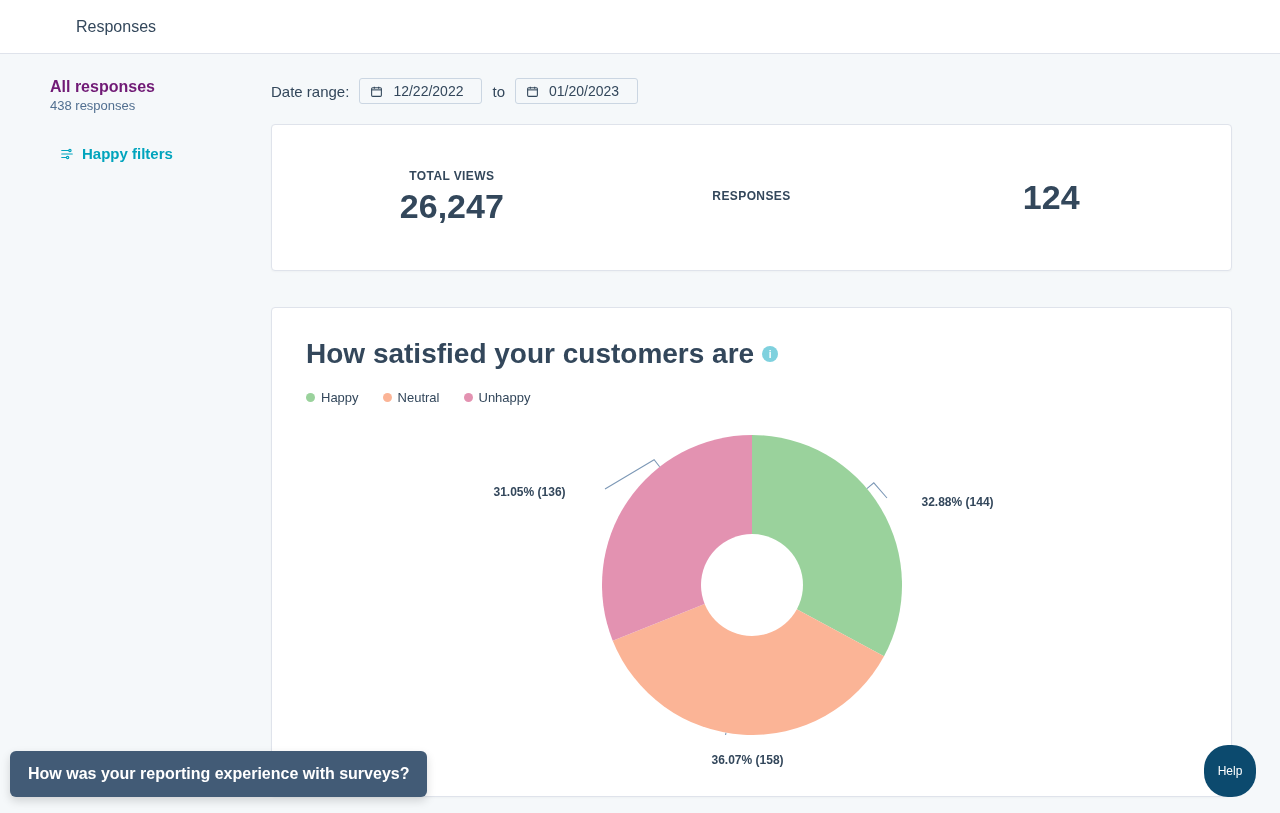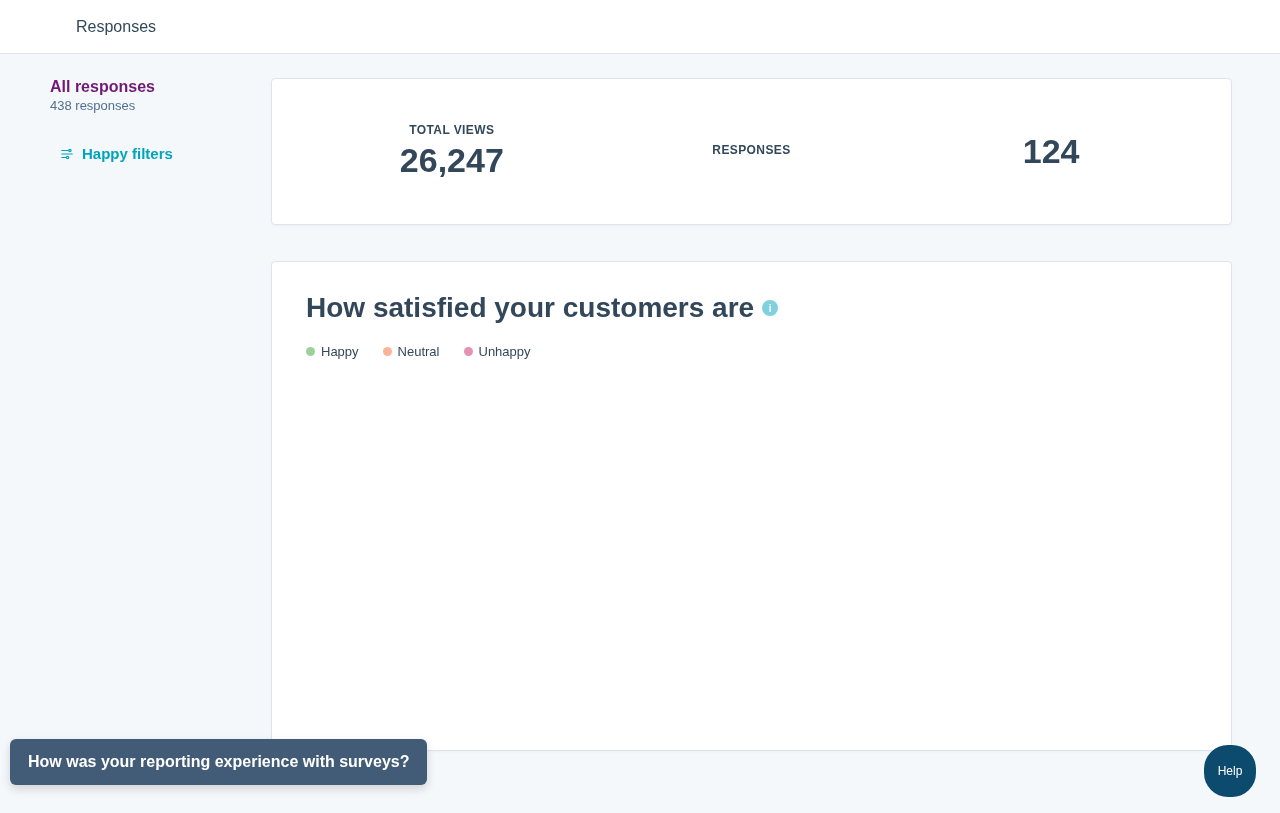--- a/index.html
+++ b/index.html
@@ -19,39 +19,39 @@
     .more-filters-row { display: flex; align-items: center; gap: 8px; margin-top: 32px; color: #00a4bd; font-weight: 600; font-size: 15px; cursor: pointer; margin-left: 10px; }
     .filter-icon { width: 14px; height: 14px; }
 
     .main-area { flex: 1; padding: 24px 48px 0 0; }
 
     .date-row { display: flex; align-items: center; gap: 10px; font-size: 15px; color: #33475b; margin-bottom: 20px; }
     .date-btn { display: inline-flex; align-items: center; gap: 10px; border: 1px solid #cbd6e2; background: #f5f8fa; border-radius: 3px; padding: 0 18px 0 10px; height: 26px; font-size: 14px; color: #33475b; cursor: pointer; }
     .cal-svg { width: 13px; height: 13px; fill: #33475b; }
 
     .stats-card, .chart-card { background: #fff; border: 1px solid #dfe3eb; border-radius: 4px; box-shadow: 0 1px 2px rgba(0,0,0,0.03); }
-    .stats-card { display: flex; justify-content: flex-end; align-items: center; padding: 44px 30px 44px 30px; margin-bottom: 36px; }
+    .stats-card { display: flex; justify-content: space-between; align-items: center; padding: 44px 30px 44px 30px; margin-bottom: 36px; }
     .stat-block { text-align: center; flex: 1; }
     .stat-label { font-size: 12px; font-weight: 600; letter-spacing: 0.4px; color: #33475b; margin-bottom: 4px; }
     .stat-value { font-size: 34px; font-weight: 600; color: #33475b; }
 
     .chart-card { padding: 30px 34px 0 34px; min-height: 490px; }
     .chart-title-row { display: flex; align-items: center; gap: 8px; }
     .chart-title { font-size: 28px; font-weight: 700; color: #33475b; }
     .info-circle { width:16px; height:16px; border-radius:50%; background:#7fd1de; color:#fff; font-size:10px; font-weight:700; display:inline-flex; align-items:center; justify-content:center; }
     .legend-row { display: flex; gap: 24px; margin-top: 20px; }
     .legend-item { display: inline-flex; align-items: center; gap: 6px; font-size:13px; color:#33475b; }
     .swatch { width:9px; height:9px; border-radius:50%; display:inline-block; }
 
     .donut-area { position: relative; width: 100%; display: flex; justify-content: center; margin-top: 30px; }
     .donut-svg { width: 300px; height: 300px; }
     .call-label { position: absolute; font-size: 12px; font-weight:600; color:#33475b; }
 
     
-    .survey-popup { position: absolute; left: 10px; bottom: 28px; background: #425b76; color:#fff; border-radius: 6px; padding: 14px 18px; font-size: 16px; font-weight: 600; box-shadow: 0 4px 10px rgba(0,0,0,.15); }
+    .survey-popup { position: absolute; left: 10px; bottom: 16px; background: #425b76; color:#fff; border-radius: 6px; padding: 14px 18px; font-size: 16px; font-weight: 600; box-shadow: 0 4px 10px rgba(0,0,0,.15); }
     .help-bubble { position: absolute; right: 24px; bottom: 16px; background:#0c4a6e; color:#fff; border-radius: 30% 30% 30% 30% / 34% 34% 34% 34%; width:52px; height:52px; display:flex; align-items:center; justify-content:center; font-size:12px; font-weight:500; border-radius: 14px 14px 14px 14px; border-top-left-radius: 20px; border-top-right-radius: 20px; cursor:pointer; }
     .help-bubble { border-radius: 24px 24px 24px 24px; }
   </style>
 </head>
 <body>
 
 <div class="tabs-row">
   <div class="tab">Responses</div>
 </div>
 
@@ -66,20 +66,43 @@
         <path d="M3 6h12M3 12h18M3 18h8" stroke="#00a4bd" stroke-width="2" stroke-linecap="round"></path>
         <circle cx="17" cy="6" r="2" fill="none" stroke="#00a4bd" stroke-width="2"></circle>
         <circle cx="13" cy="18" r="2" fill="none" stroke="#00a4bd" stroke-width="2"></circle>
       </svg>
       <span>Happy filters</span>
     </div>
   </aside>
 
   <main class="main-area">
 
+    <div class="date-row">
+      <span>Date range:</span>
+
+      <button class="date-btn">
+        <svg class="cal-svg" viewBox="0 0 24 24">
+          <rect x="3" y="5" width="18" height="16" rx="2" ry="2" fill="none" stroke="#33475b" stroke-width="2"></rect>
+          <path d="M3 9h18" stroke="#33475b" stroke-width="2"></path>
+          <path d="M8 3v4M16 3v4" stroke="#33475b" stroke-width="2"></path>
+        </svg>
+        <span>12/22/2022</span>
+      </button>
+
+      <span>to</span>
+
+      <button class="date-btn">
+        <svg class="cal-svg" viewBox="0 0 24 24">
+          <rect x="3" y="5" width="18" height="16" rx="2" ry="2" fill="none" stroke="#33475b" stroke-width="2"></rect>
+          <path d="M3 9h18" stroke="#33475b" stroke-width="2"></path>
+          <path d="M8 3v4M16 3v4" stroke="#33475b" stroke-width="2"></path>
+        </svg>
+        <span>01/20/2023</span>
+      </button>
+    </div>
 
     <section class="stats-card">
       <div class="stat-block">
         <div class="stat-label">TOTAL VIEWS</div>
         <div class="stat-value">26,247</div>
       </div>
       <div class="stat-block">
         <div class="stat-label">RESPONSES</div>
       </div>
       <div class="stat-block">
@@ -100,19 +123,37 @@
         <span class="legend-item">
           <span class="swatch" style="background:#fbb496"></span>
           <span>Neutral</span>
         </span>
         <span class="legend-item">
           <span class="swatch" style="background:#e392b1"></span>
           <span>Unhappy</span>
         </span>
       </div>
 
+      <div class="donut-area">
+        <svg class="donut-svg" viewBox="0 0 200 200">
+          <g id="donut-slices">
+              <path d="M 100 100 L 100 0 A 100 100 0 0 1 187.99140743296104 147.5132846472084 Z" fill="#9ad29c"></path>
+              <path d="M 100 100 L 187.99140743296104 147.5132846472084 A 100 100 0 0 1 7.138459785898249 137.10437102370506 Z" fill="#fbb496"></path>
+              <path d="M 100 100 L 7.138459785898249 137.10437102370506 A 100 100 0 0 1 99.99999999999999 0 Z" fill="#e392b1"></path>
+            </g>
+          <g id="donut-leaders" stroke="#7c98b6" stroke-width="0.7" fill="none">
+              <polyline points="176.6044443118978,35.72123903134607 181.20071097061168,31.864513373226842 190,42"></polyline>
+              <polyline points="82.63518223330698,198.4807753012208 81.59329316730539,204.38962181929406 78,214"></polyline>
+              <polyline points="38.43385246743419,21.198924639327785 34.73988361548024,16.47086011768745 2,36"></polyline>
+            </g>
+          <circle cx="100" cy="100" r="34" fill="#fff"></circle>
+        </svg>
+        <div class="call-label" id="lbl-happy" style="top:60px; left:calc(50% + 170px);">32.88% (144)</div>
+        <div class="call-label" id="lbl-neutral" style="top:318px; left:calc(50% - 40px);">36.07% (158)</div>
+        <div class="call-label" id="lbl-unhappy" style="top:50px; left:calc(50% - 258px);">31.05% (136)</div>
+      </div>
     </section>
 
   </main>
 </div>
 
 <div class="survey-popup">How was your reporting experience with surveys?</div>
 <div class="help-bubble">Help</div>
 
 </body></html>

